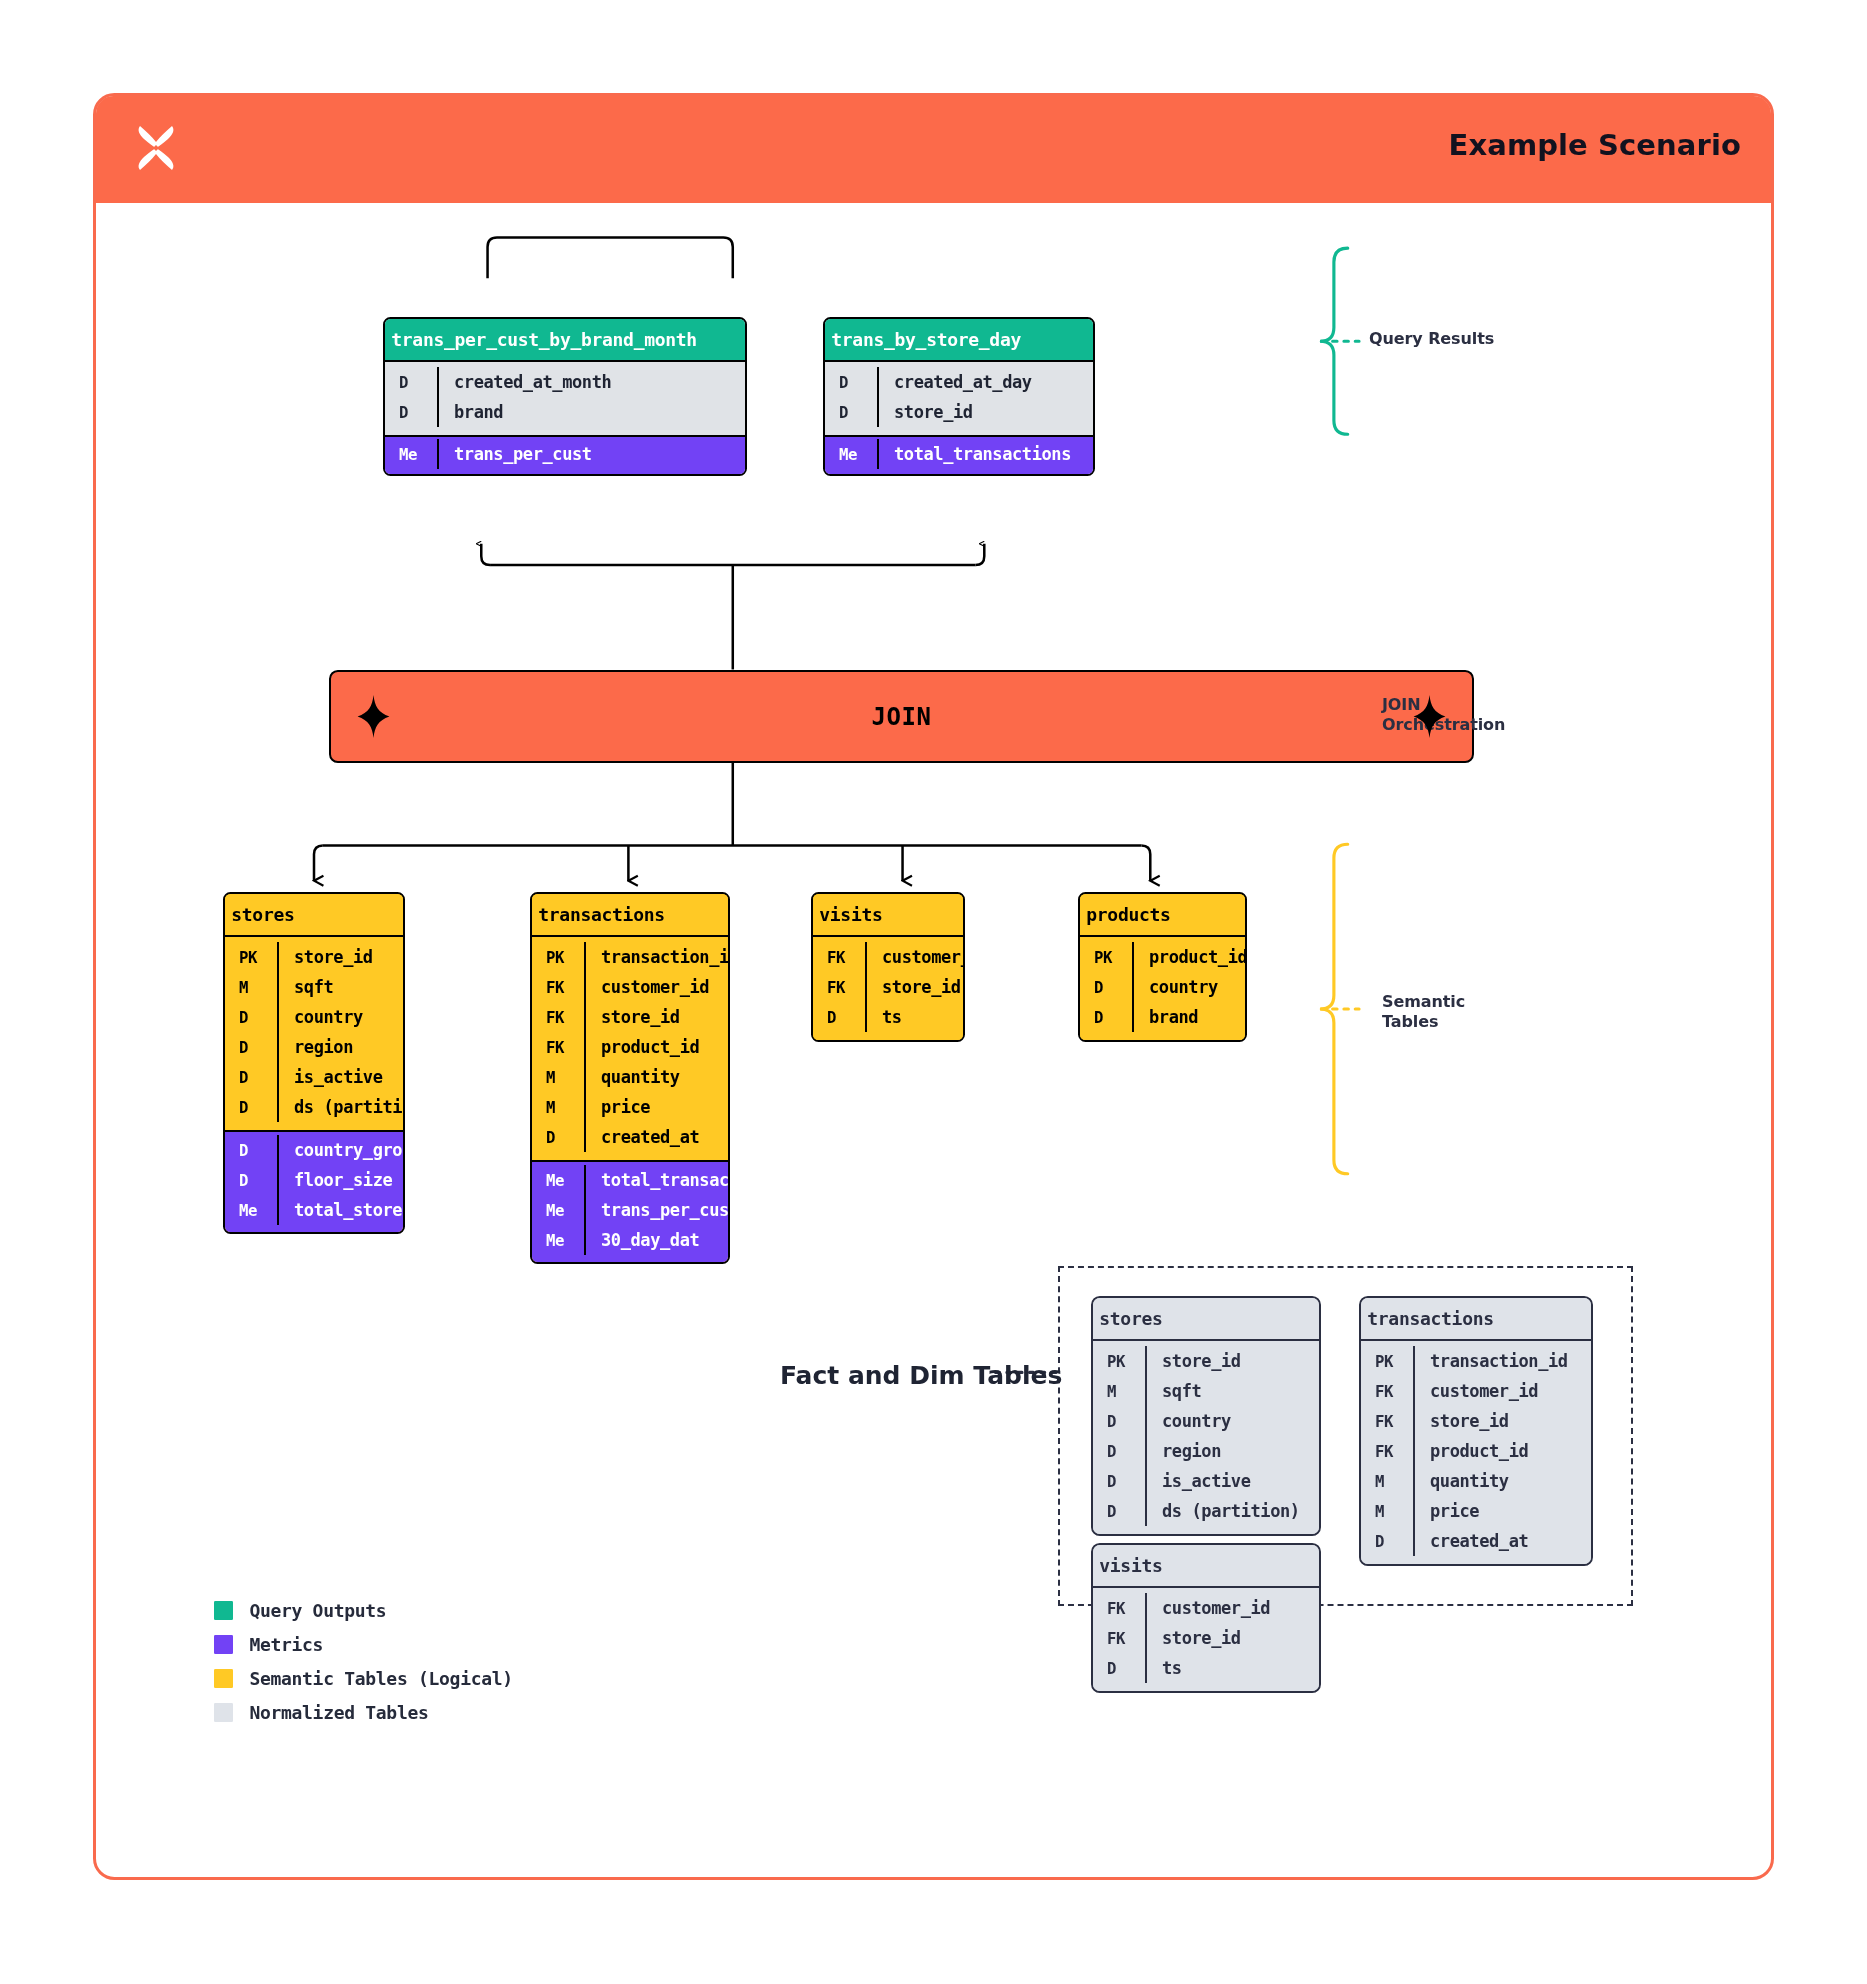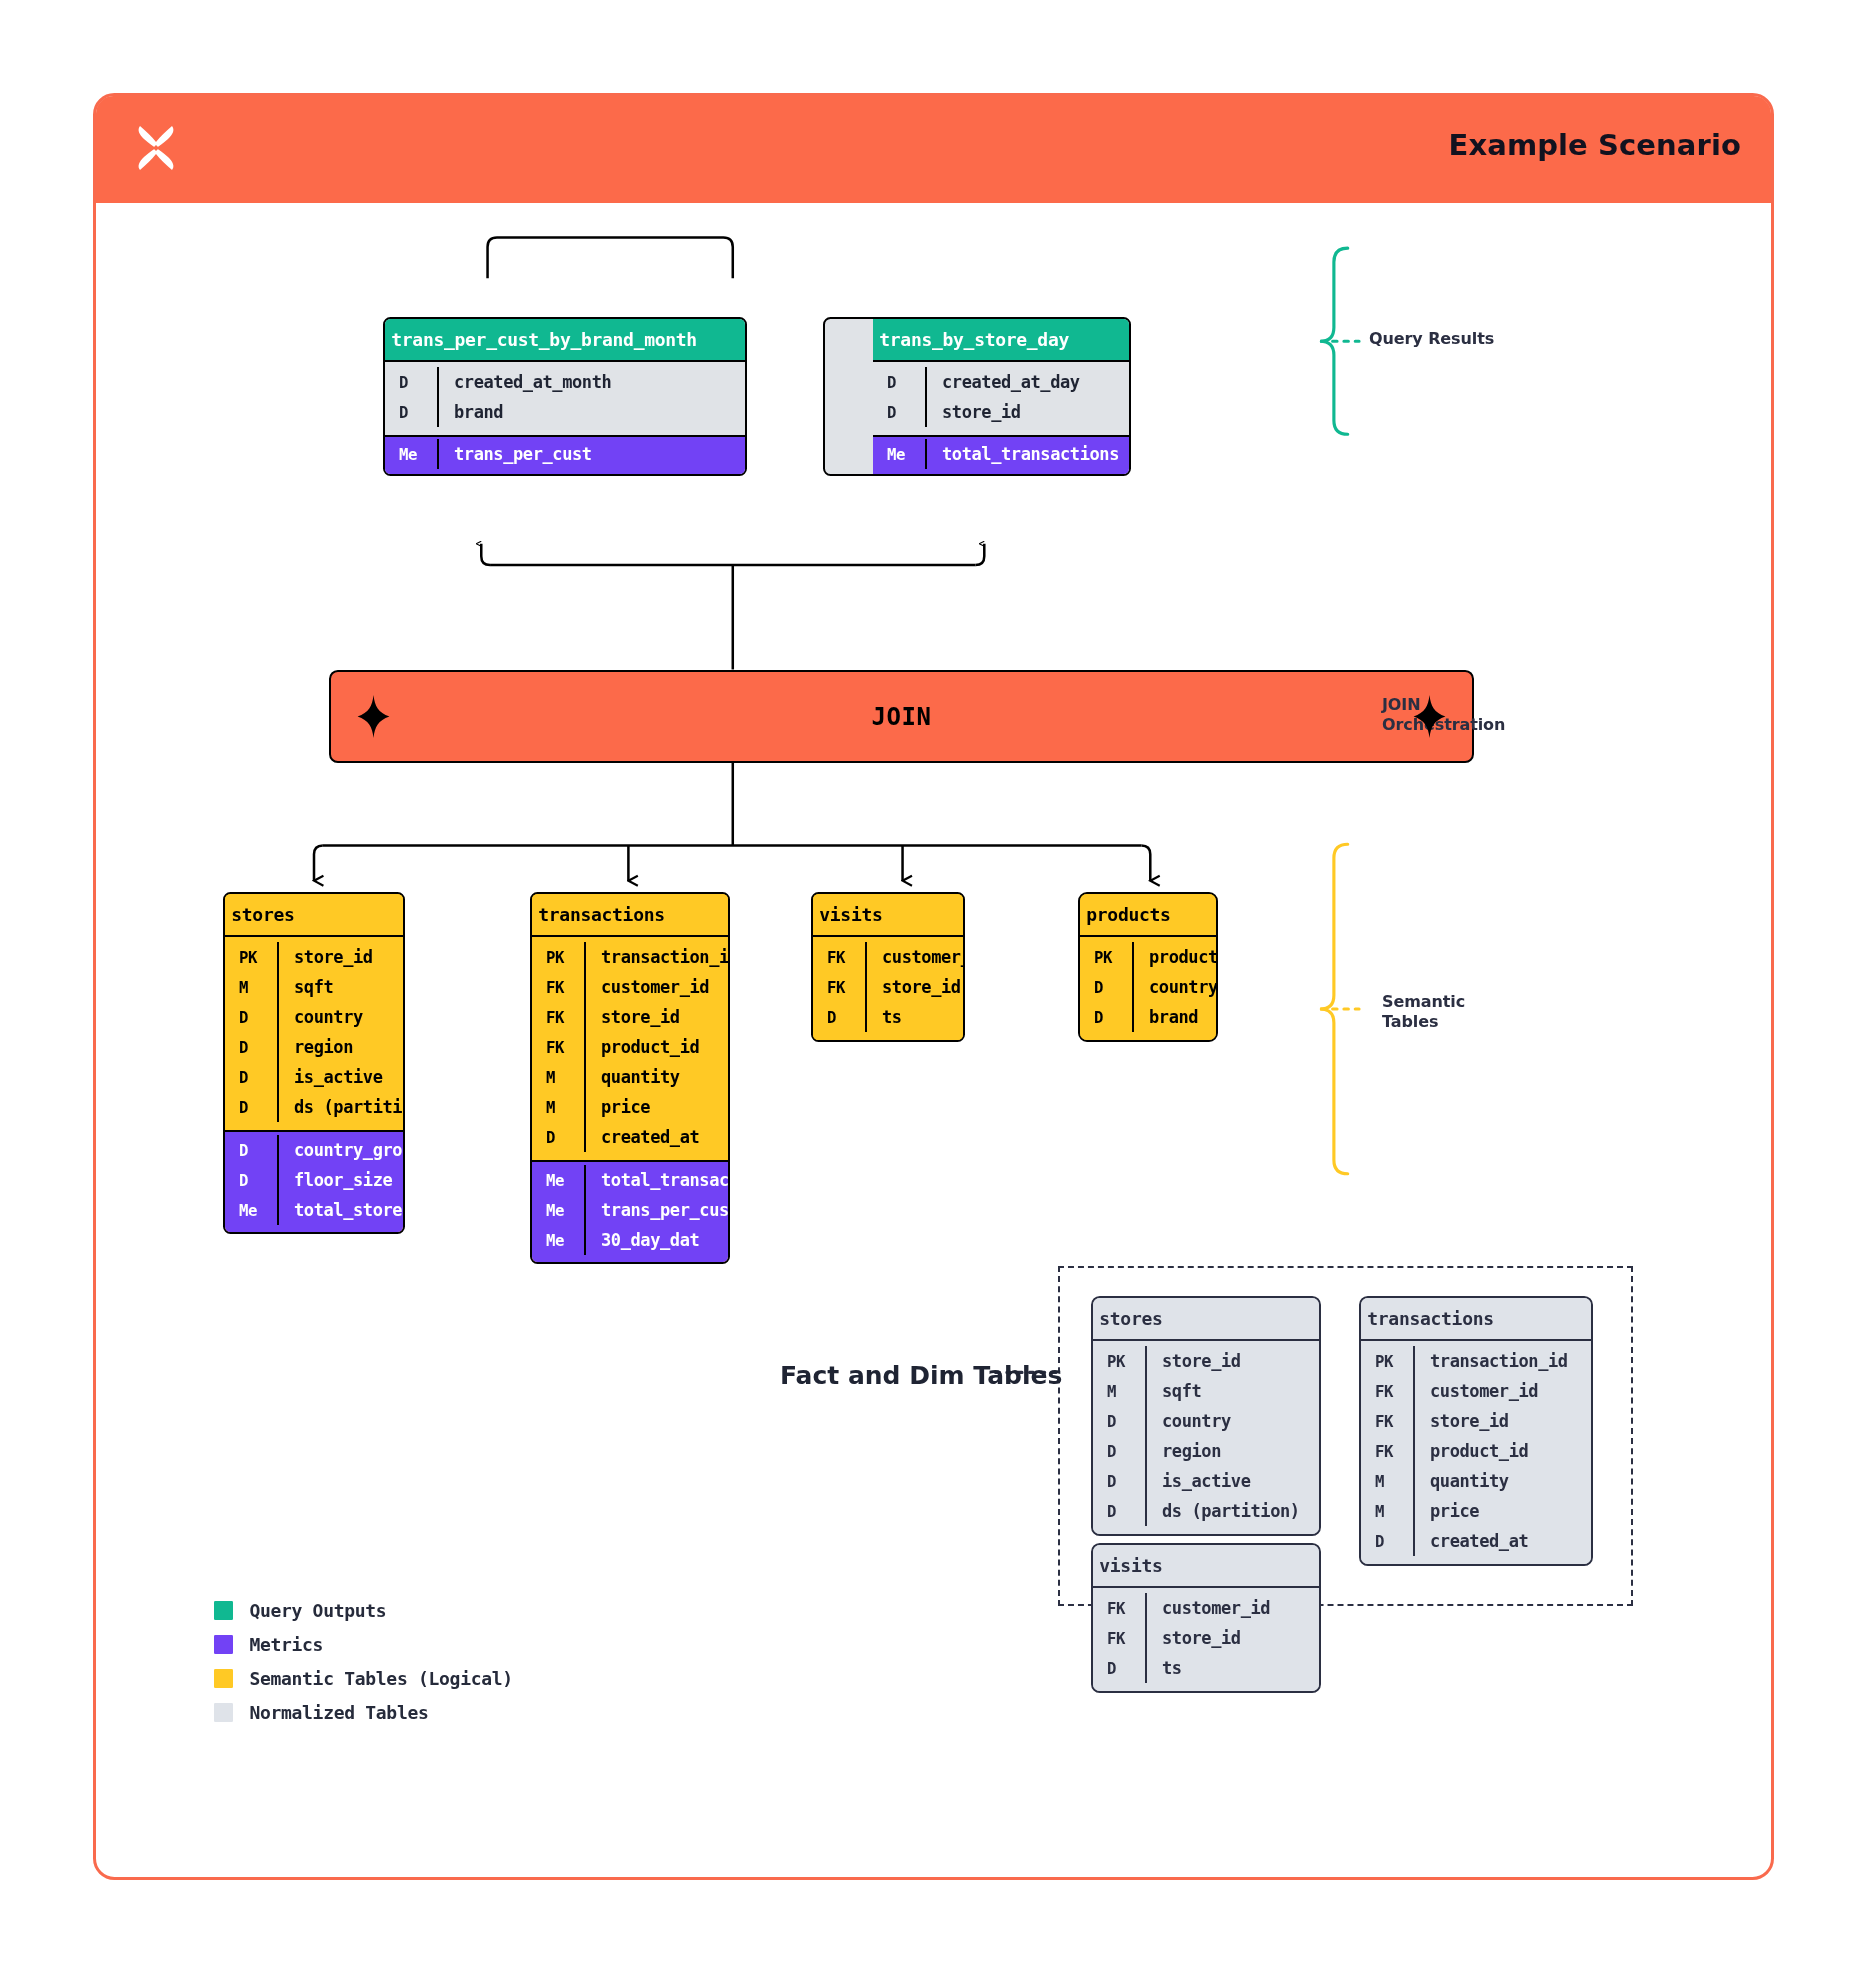--- a/index.html
+++ b/index.html
@@ -302,21 +302,21 @@
       </div>
     </div>
     <div class="tbody sec-met">
       <div class="trow">
         <span class="tkey">Me</span>
         <span class="tval">trans_per_cust</span>
       </div>
     </div>
   </div>
 
-  <div class="tbl tbl-q" style="left:727px; top:221px; width:308px;padding-left:48px;">
+  <div class="tbl tbl-q" style="left:727px; top:221px; width:272px;">
     <div class="thead">trans_by_store_day</div>
     <div class="tbody sec-dim">
       <div class="trow">
         <span class="tkey">D</span>
         <span class="tval">created_at_day</span>
       </div>
       <div class="trow">
         <span class="tkey">D</span>
         <span class="tval">store_id</span>
       </div>
@@ -451,21 +451,21 @@
           <span class="tkey">FK</span>
           <span class="tval">store_id</span>
         </div>
       <div class="trow">
           <span class="tkey">D</span>
           <span class="tval">ts</span>
         </div>
     </div>
   </div>
 
-  <div class="tbl tbl-s" style="left:982px; top:796px; width:140px;border-radius:9px;">
+  <div class="tbl tbl-s" style="left:982px; top:796px; width:169px;">
     <div class="thead">products</div>
     <div class="tbody sec-dim">
       <div class="trow">
           <span class="tkey">PK</span>
           <span class="tval">product_id</span>
         </div>
       <div class="trow">
           <span class="tkey">D</span>
           <span class="tval">country</span>
         </div>

